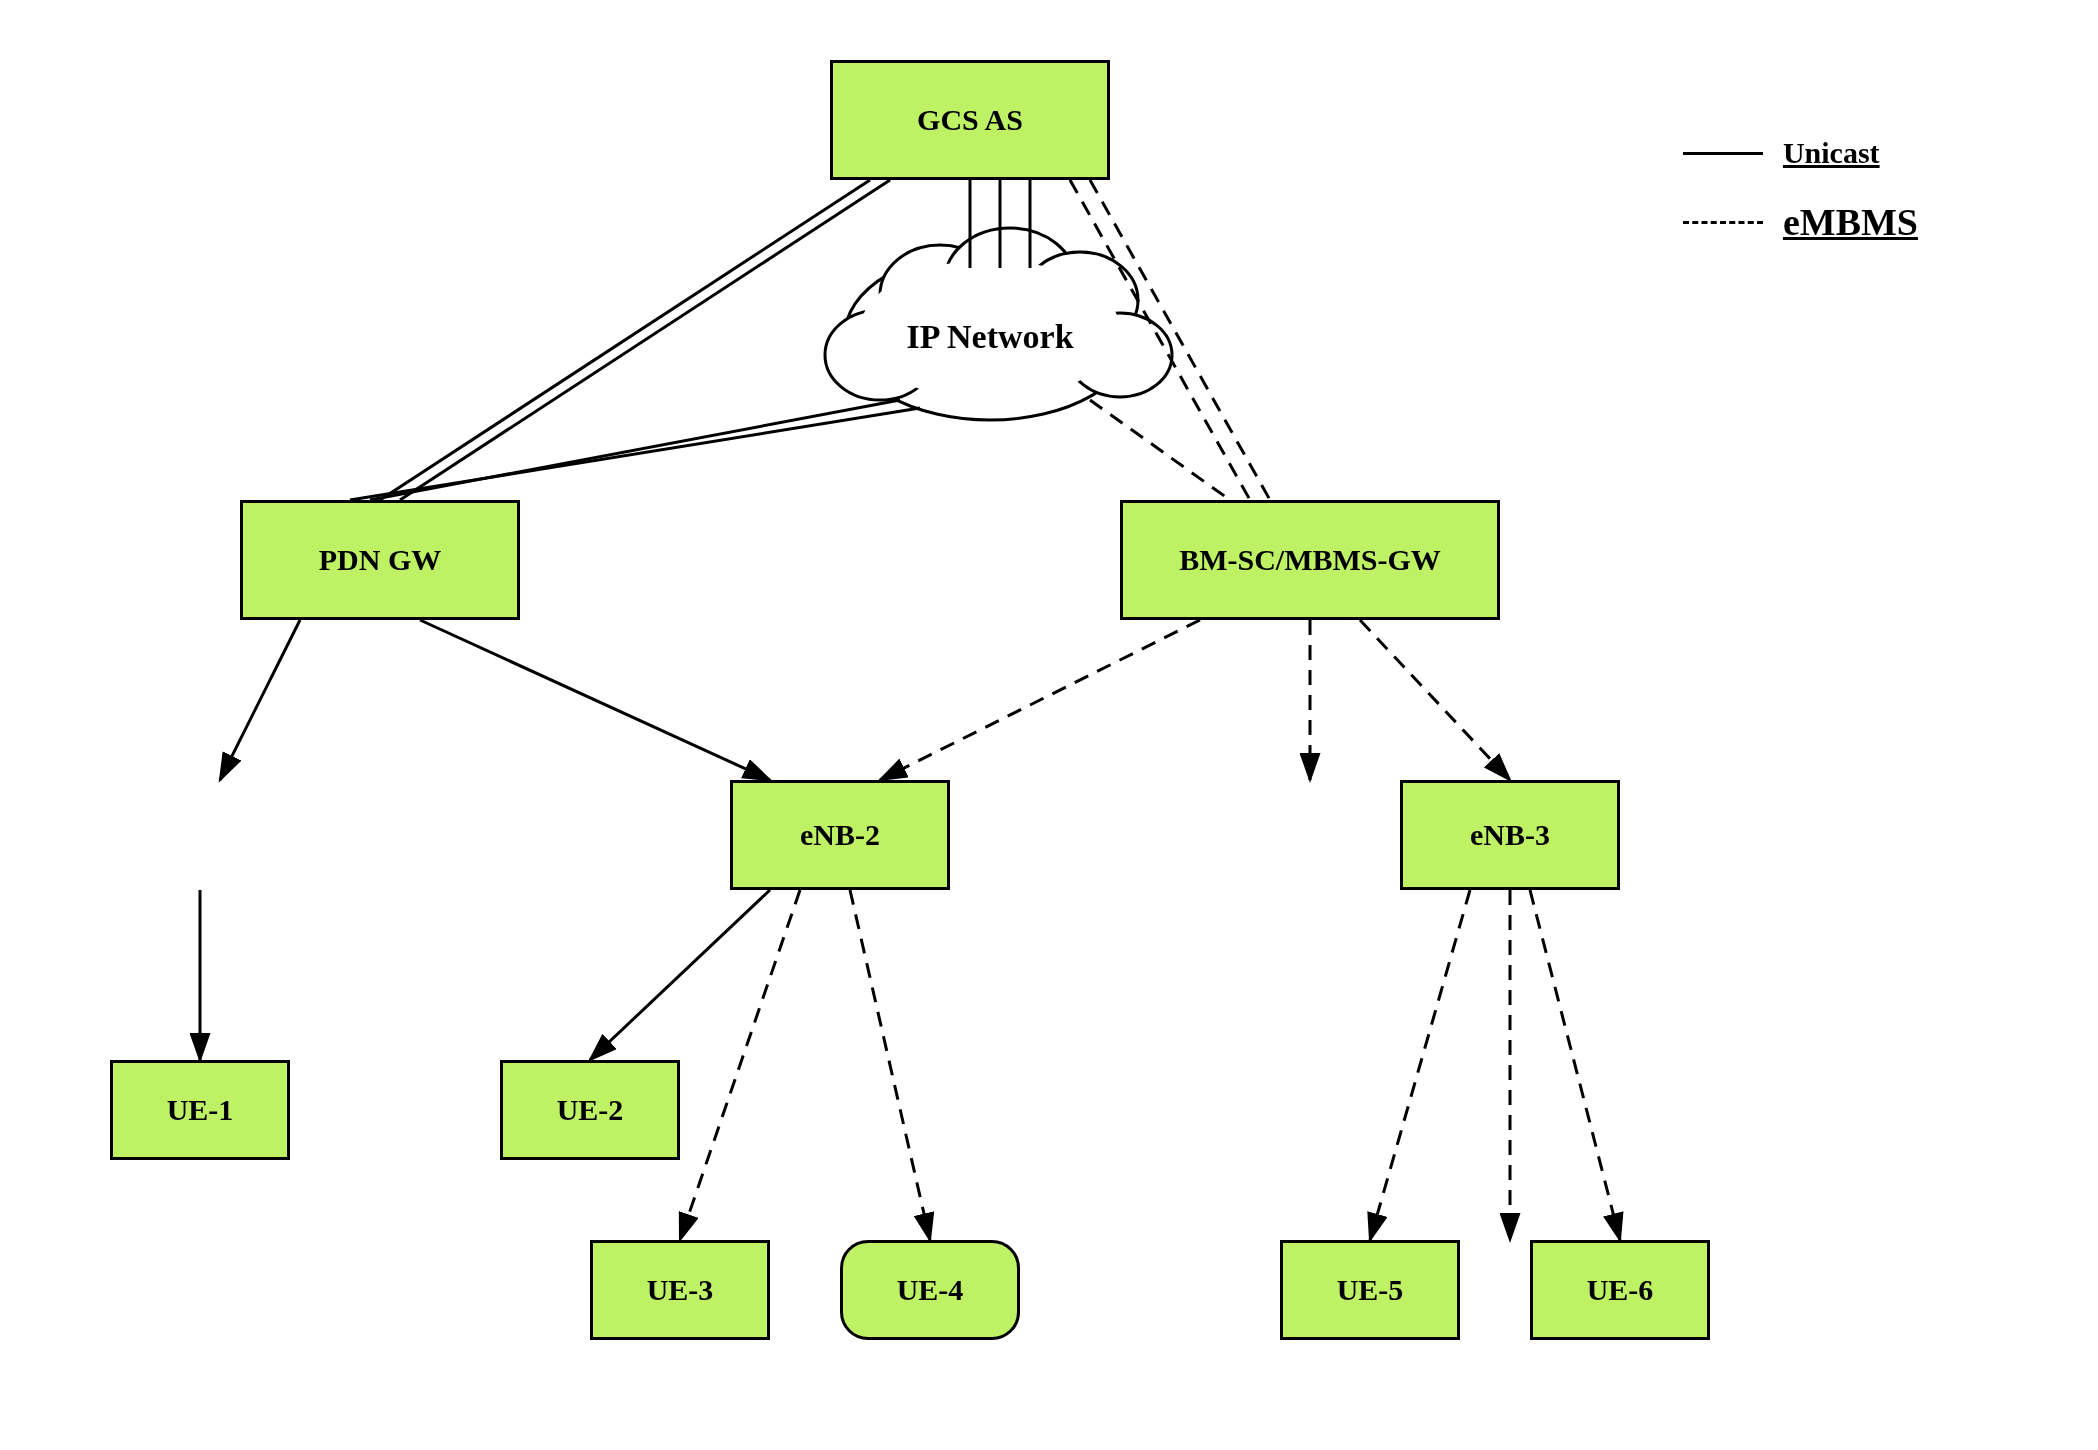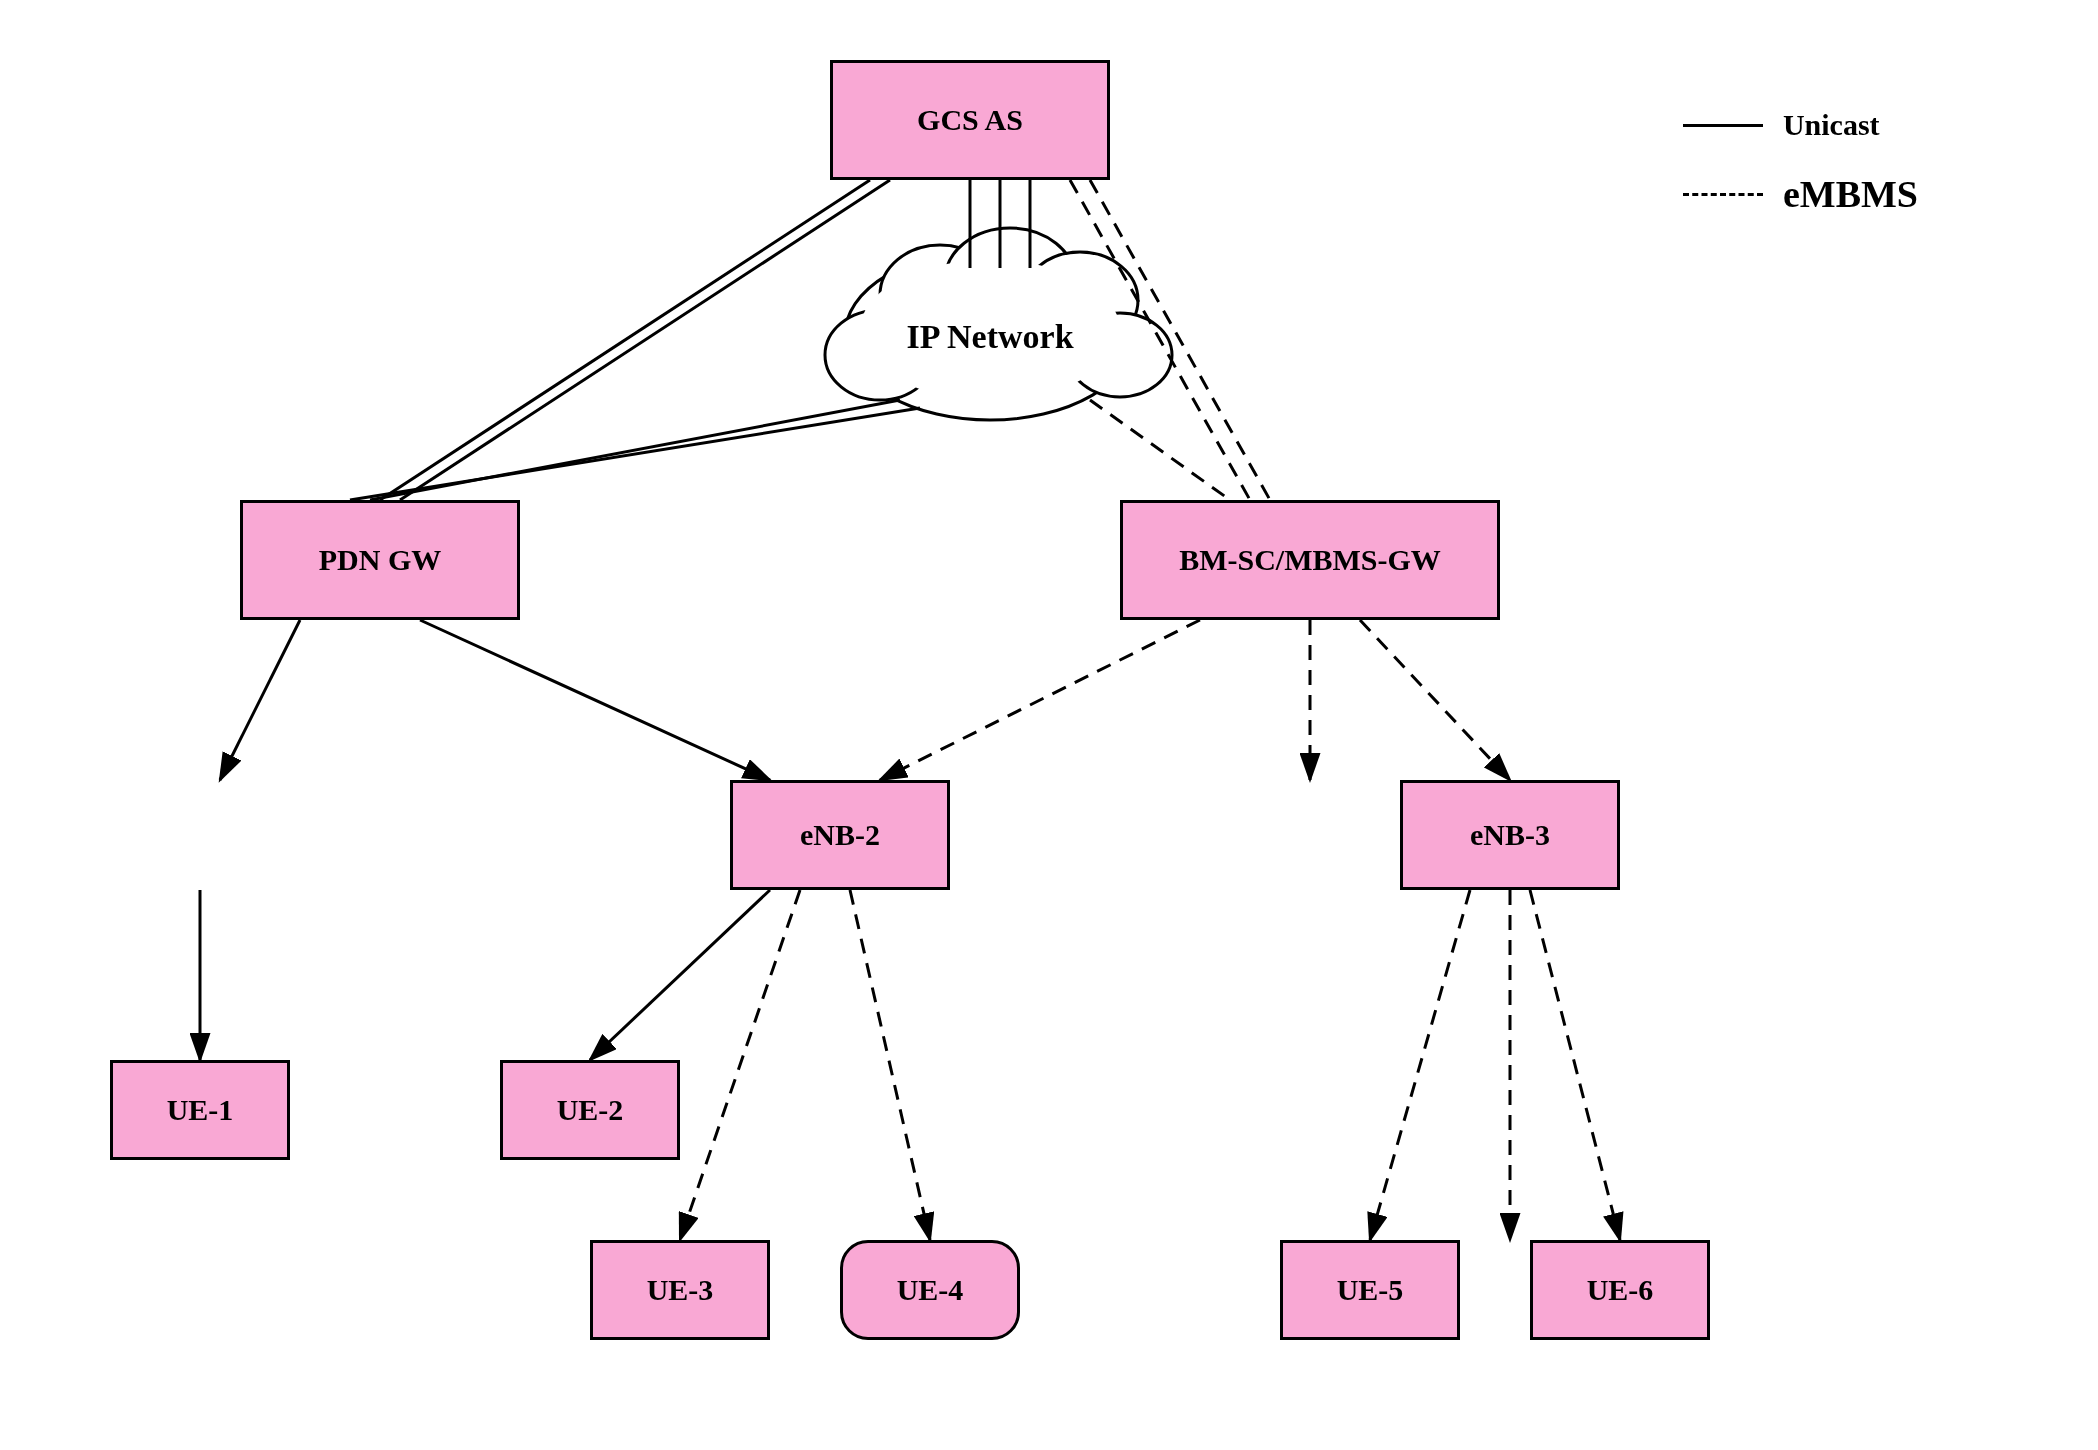--- a/index.html
+++ b/index.html
@@ -19,32 +19,33 @@
     svg {
       position: absolute;
       top: 0;
       left: 0;
       width: 2098px;
       height: 1450px;
     }
     .node-box {
       position: absolute;
       border: 3px solid #000;
-      background: #f9a8d4;
+      background: #bef264;
       display: flex;
       align-items: center;
       justify-content: center;
       font-size: 30px;
       font-weight: bold;
     }
     .legend {
       position: absolute;
-      top: 108px;
+      top: 136px;
       right: 180px;
       font-size: 28px;
+      text-decoration: underline;
     }
     .legend-item {
       display: flex;
       align-items: center;
       margin-bottom: 30px;
     }
     .legend-line {
       width: 80px;
       height: 3px;
       background: #000;

